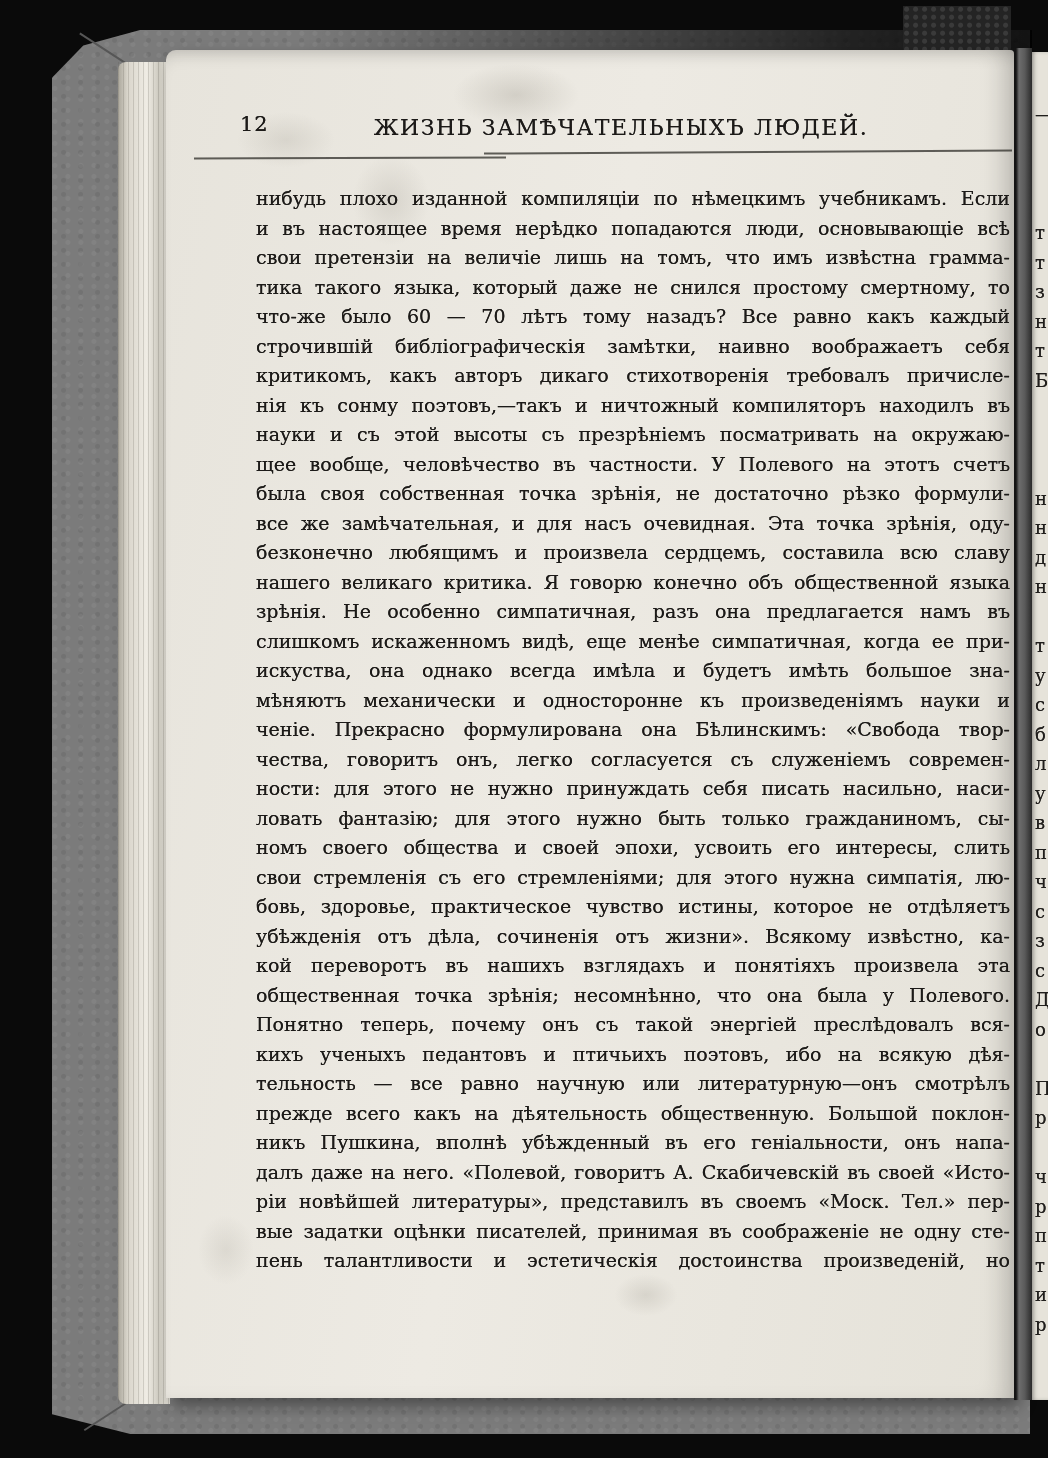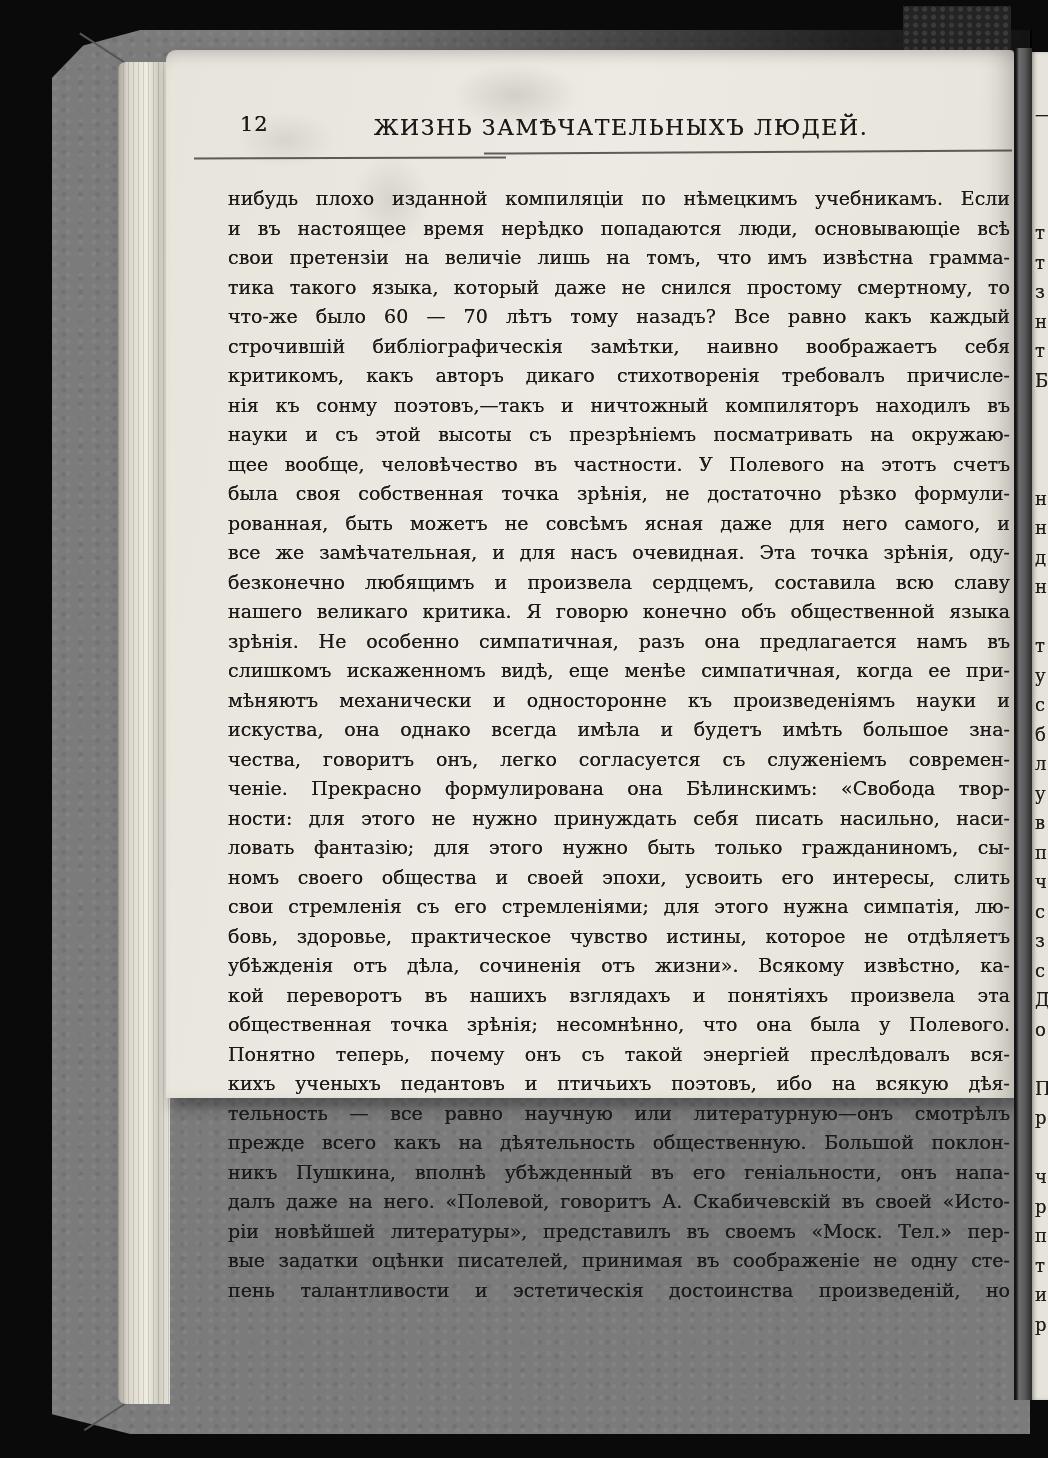--- a/index.html
+++ b/index.html
@@ -23,21 +23,21 @@
          background-image:radial-gradient(circle at 40% 40%, rgba(255,255,255,.10) 0 2px, transparent 3px);
          background-size:9px 8px;}
 
   
   .stack{position:absolute;left:118px;top:62px;width:52px;height:1342px;border-radius:8px 0 0 8px;
          background:linear-gradient(90deg,#aaa69b 0,#d9d5cb 18%,#efece4 55%,#cfccc2 78%,#e7e4db 100%);}
   .stack::after{content:"";position:absolute;inset:0;
          background:repeating-linear-gradient(90deg, rgba(90,86,76,.20) 0 1px, transparent 1px 5px);}
 
   
-  .page{position:absolute;left:166px;top:50px;width:848px;height:1048px;
+  .page{position:absolute;left:166px;top:50px;width:848px;height:1348px;
         background:#e9e6df;border-radius:10px 4px 0 0;
         background-image:
           radial-gradient(ellipse 90px 45px at 350px 45px, rgba(110,105,92,.20), transparent 70%),
           radial-gradient(ellipse 55px 65px at 225px 150px, rgba(115,110,98,.16), transparent 70%),
           radial-gradient(ellipse 70px 40px at 120px 90px,  rgba(115,110,98,.14), transparent 70%),
           radial-gradient(ellipse 45px 30px at 480px 1245px, rgba(115,110,98,.16), transparent 70%),
           radial-gradient(ellipse 40px 50px at 60px 1200px, rgba(115,110,98,.12), transparent 70%),
           linear-gradient(100deg,#e7e4dc,#edeae3 45%,#e5e2d9);
         box-shadow:6px 8px 16px rgba(0,0,0,.38),
                    inset -22px 0 26px -14px rgba(0,0,0,.22),
@@ -49,21 +49,21 @@
         font-size:22px;font-weight:normal;letter-spacing:1.6px;white-space:nowrap;
         text-shadow:0 0 .4px rgba(20,20,20,.8);}
   .rule{position:absolute;height:2px;background:#3a3833;opacity:.8;}
   .rule-l{left:28px;top:107px;width:312px;transform:rotate(-.2deg);}
   .rule-r{left:318px;top:101px;width:528px;transform:rotate(-.35deg);}
 
   .body{position:absolute;left:62px;top:134px;width:782px;}
   .bodyline{height:29.5px;line-height:29.5px;font-size:19px;
         text-align:justify;text-align-last:justify;overflow:hidden;white-space:nowrap;
         text-shadow:0 0 .5px rgba(22,20,18,.85);}
-  .bodyline{white-space:normal;} 
+  .bodyline{white-space:normal;margin-left:28px;} 
 
   
   .gutter{position:absolute;left:1014px;top:48px;width:18px;height:1352px;
         background:linear-gradient(90deg,#141414 0 2px,#6d6d6d 5px,#5a5a5a 60%,#2a2a2a 100%);}
 
   
   .sliver{position:absolute;left:1032px;top:52px;width:16px;height:1348px;background:#e6e3da;overflow:hidden;
         box-shadow:inset 3px 0 5px -2px rgba(0,0,0,.45);}
   .sliver-col{position:absolute;left:3px;top:48px;width:30px;}
   .sliver-line{height:29.5px;line-height:29.5px;font-size:18px;color:#201e1c;white-space:nowrap;
@@ -106,40 +106,39 @@
 
         <div class="bodyline">нія къ сонму поэтовъ,—такъ и ничтожный компиляторъ находилъ въ</div>
 
 
         <div class="bodyline">науки и съ этой высоты съ презрѣніемъ посматривать на окружаю-</div>
 
         <div class="bodyline">щее вообще, человѣчество въ частности. У Полевого на этотъ счетъ</div>
 
         <div class="bodyline">была своя собственная точка зрѣнія, не достаточно рѣзко формули-</div>
 
-        <div class="bodyline">рованная, быть можетъ не совсѣмъ ясная даже для него самого, и</div>
 
         <div class="bodyline">все же замѣчательная, и для насъ очевидная. Эта точка зрѣнія, оду-</div>
 
 
         <div class="bodyline">безконечно любящимъ и произвела сердцемъ, составила всю славу</div>
 
         <div class="bodyline">нашего великаго критика. Я говорю конечно объ общественной языка</div>
 
         <div class="bodyline">зрѣнія. Не особенно симпатичная, разъ она предлагается намъ въ</div>
 
         <div class="bodyline">слишкомъ искаженномъ видѣ, еще менѣе симпатичная, когда ее при-</div>
 
+        <div class="bodyline">искуства, она однако всегда имѣла и будетъ имѣть большое зна-</div>
+
         <div class="bodyline">мѣняютъ механически и односторонне къ произведеніямъ науки и</div>
 
-        <div class="bodyline">искуства, она однако всегда имѣла и будетъ имѣть большое зна-</div>
+        <div class="bodyline">ченіе. Прекрасно формулирована она Бѣлинскимъ: «Свобода твор-</div>
 
         <div class="bodyline">чества, говоритъ онъ, легко согласуется съ служеніемъ современ-</div>
-
-        <div class="bodyline">ченіе. Прекрасно формулирована она Бѣлинскимъ: «Свобода твор-</div>
 
         <div class="bodyline">ности: для этого не нужно принуждать себя писать насильно, наси-</div>
 
         <div class="bodyline">ловать фантазію; для этого нужно быть только гражданиномъ, сы-</div>
 
         <div class="bodyline">номъ своего общества и своей эпохи, усвоить его интересы, слить</div>
 
         <div class="bodyline">свои стремленія съ его стремленіями; для этого нужна симпатія, лю-</div>
 
         <div class="bodyline">бовь, здоровье, практическое чувство истины, которое не отдѣляетъ</div>

